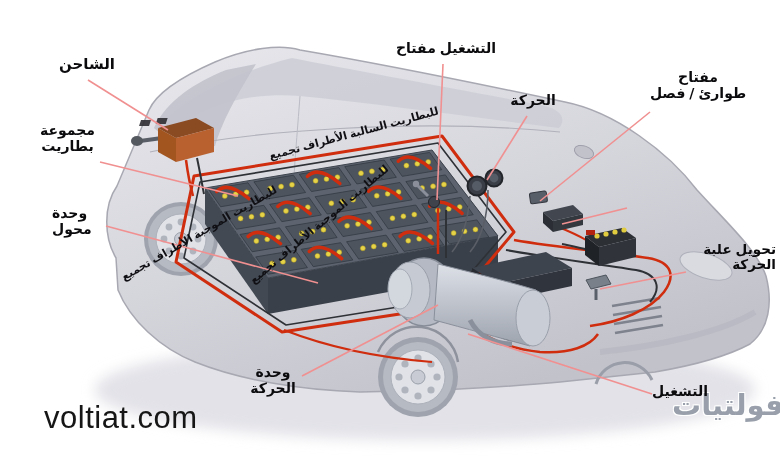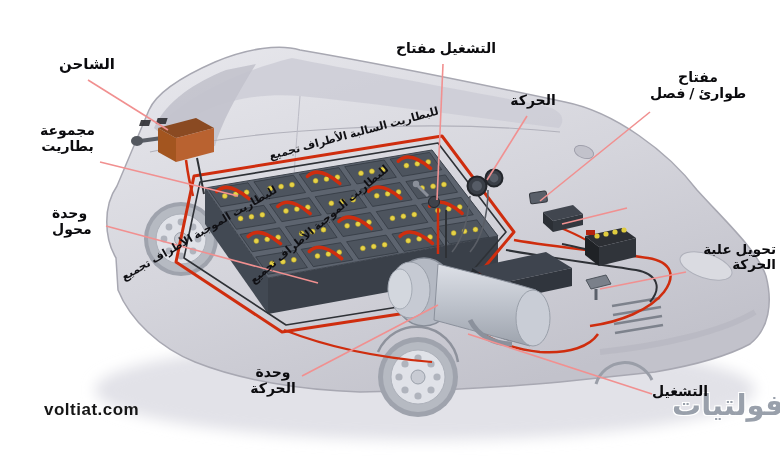--- a/index.html
+++ b/index.html
@@ -7,21 +7,21 @@
          font-family:"DejaVu Sans",sans-serif;}
   svg#scene{position:absolute;left:0;top:0;z-index:1;}
   .label{position:absolute;z-index:4;color:#0b0b0e;font-weight:bold;font-size:14px;}
   .label .ln{direction:ltr;white-space:nowrap;line-height:1.14;}
   .label .w{display:inline-block;direction:rtl;margin:0 2px;}
   .diag{position:absolute;z-index:3;color:#101014;font-weight:bold;font-size:11px;
         transform-origin:0 50%;white-space:nowrap;}
   .diag .w{display:inline-block;direction:rtl;margin:0 1.5px;}
   .diag-inner{direction:ltr;white-space:nowrap;}
   .wm-url{position:absolute;left:44px;top:400px;z-index:4;color:#161616;
-          font-family:"Liberation Sans",sans-serif;font-weight:bold;font-size:17px;letter-spacing:.5px;}
+          font-family:"Liberation Sans",sans-serif;font-weight:normal;font-size:31px;letter-spacing:.5px;}
   .wm-ar{position:absolute;left:672px;top:388px;z-index:3;color:#99a0ab;font-weight:bold;font-size:29px;
          text-shadow:1px 1px 0 #fff,-1px -1px 0 #fff,1px -1px 0 #fff,-1px 1px 0 #fff;}
 </style>
 </head>
 <body>
 
 <div class="stage" id="stage">
 
   <svg id="scene" width="780" height="470" viewBox="0 0 780 470">
     <defs>

